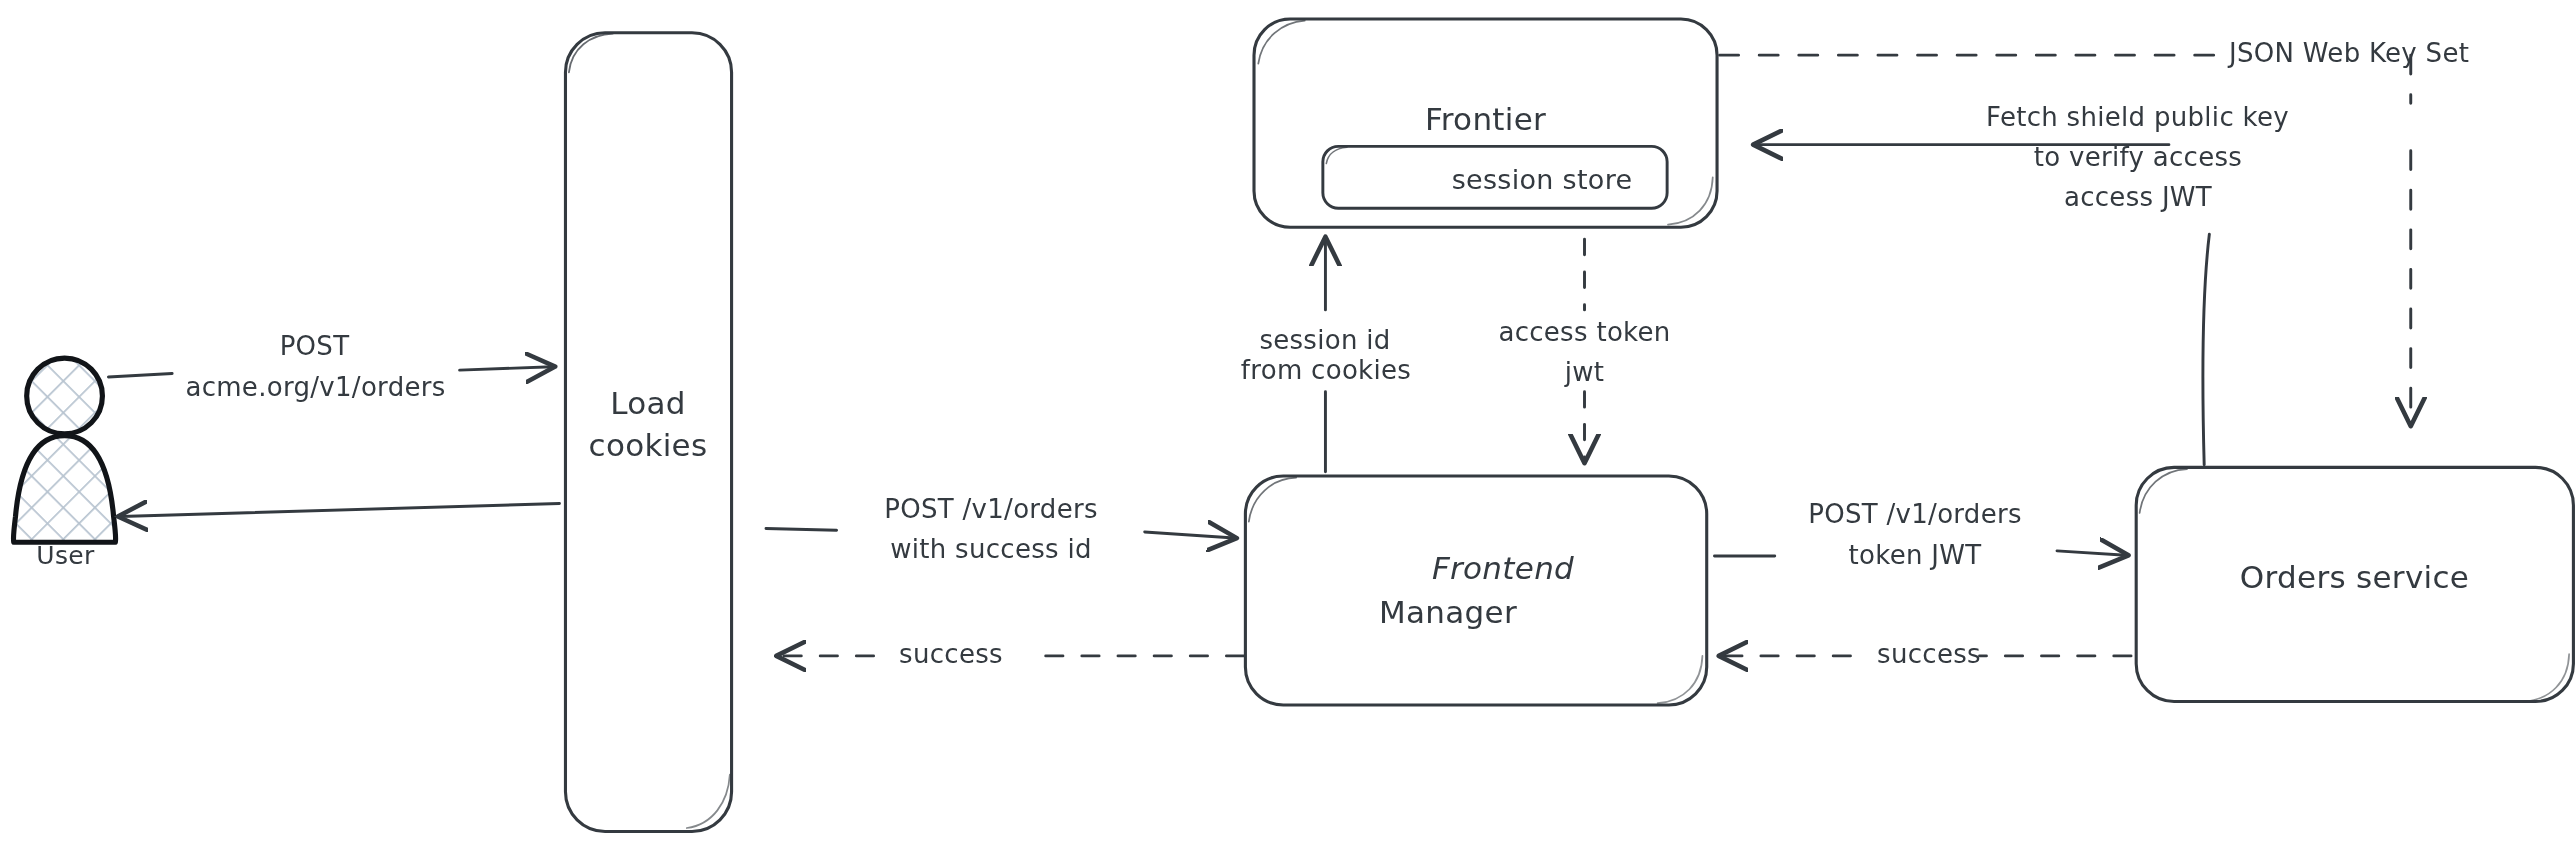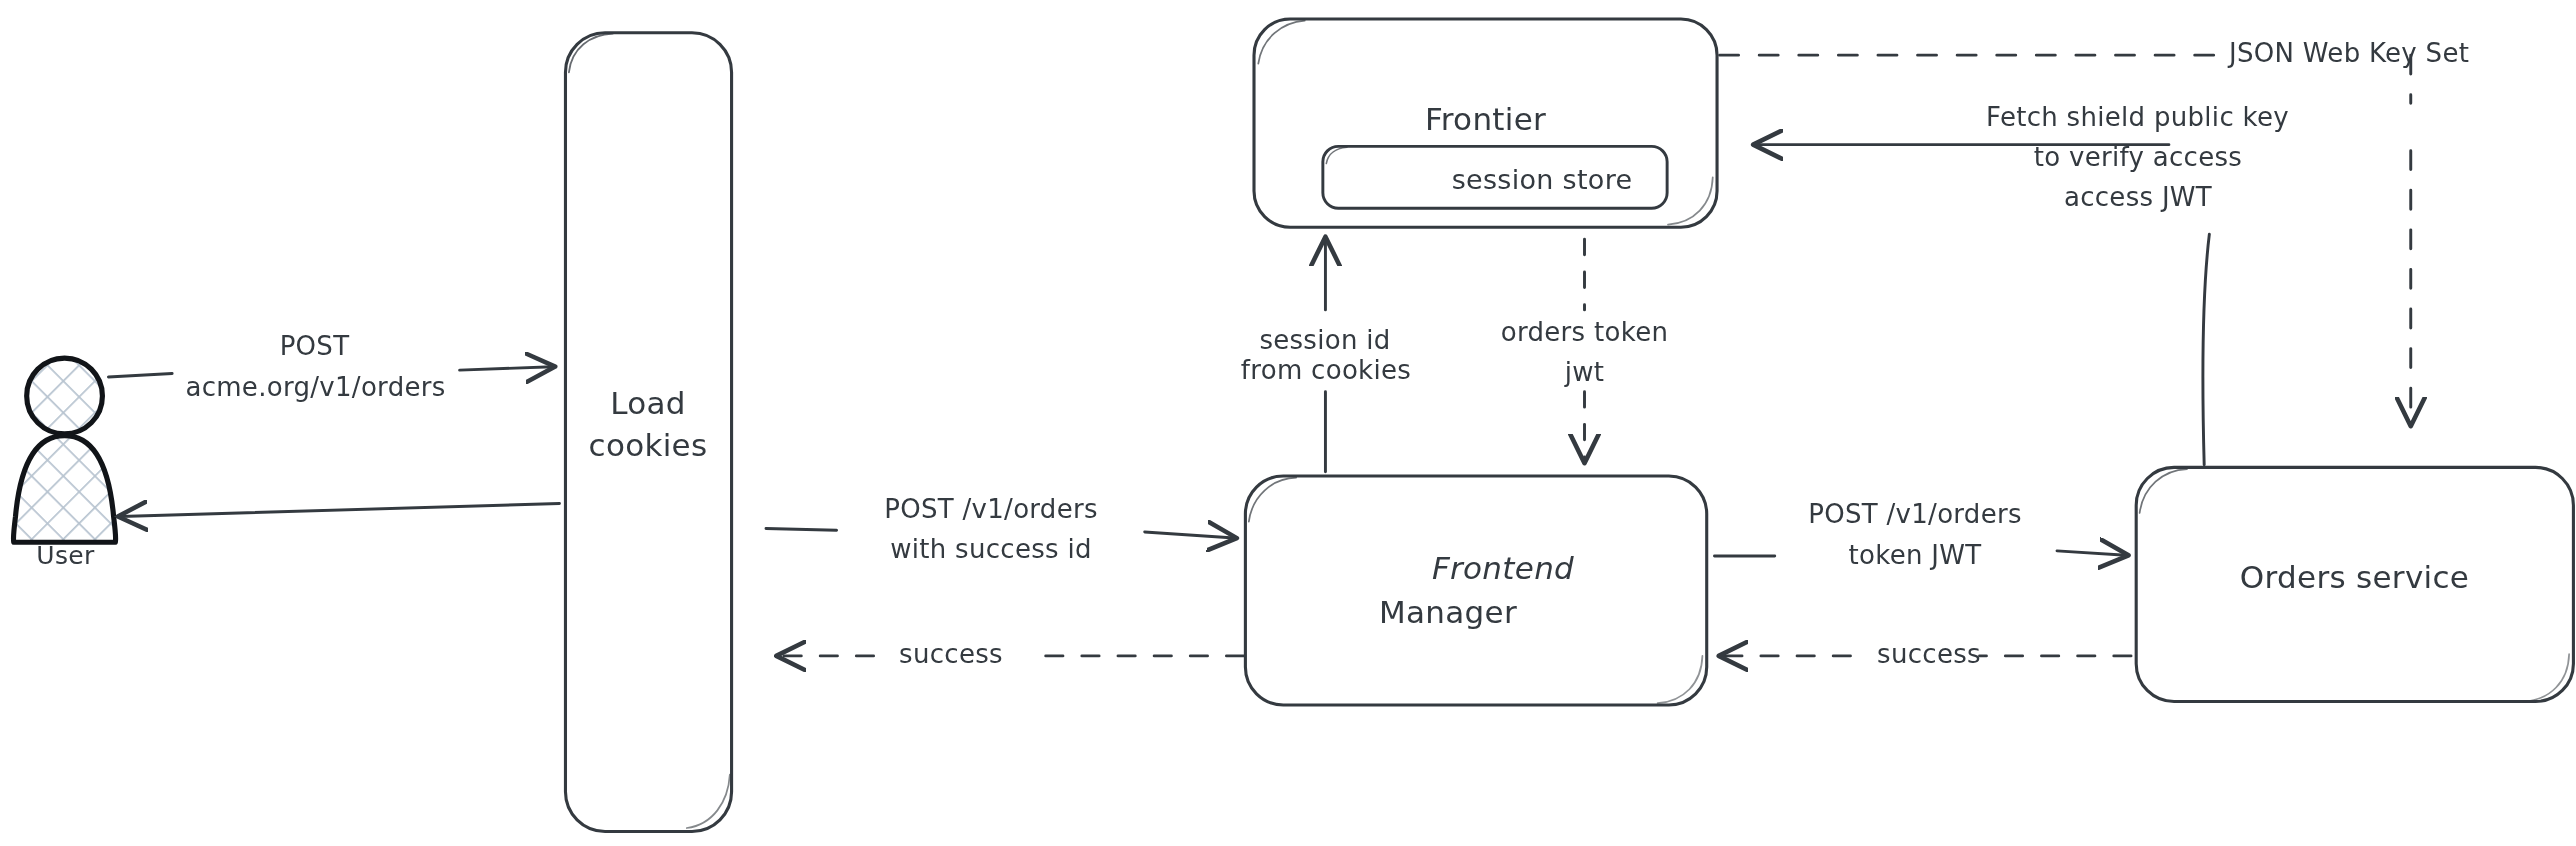--- a/index.html
+++ b/index.html
@@ -174,21 +174,21 @@
 <div class="lbl edge-label" style="left:145px; top:372px; width:341px;">acme.org/v1/orders</div>
 
 <div class="lbl edge-label" style="left:835px; top:494px; width:312px;">POST /v1/orders</div>
 <div class="lbl edge-label" style="left:835px; top:534px; width:312px;">with success id</div>
 
 <div class="lbl edge-label" style="left:871px; top:639px; width:160px;">success</div>
 
 <div class="lbl edge-label" style="left:1208px; top:314px; width:234px;margin-top:11px;">session id</div>
 <div class="lbl edge-label" style="left:1202px; top:355px; width:248px;">from cookies</div>
 
-<div class="lbl edge-label" style="left:1463px; top:317px; width:243px;">orders token</div>
+<div class="lbl edge-label" style="left:1463px; top:317px; width:243px;">access token</div>
 <div class="lbl edge-label" style="left:1515px; top:357px; width:139px;">jwt</div>
 
 <div class="lbl edge-label" style="left:1773px; top:499px; width:284px;">POST /v1/orders</div>
 <div class="lbl edge-label" style="left:1773px; top:540px; width:284px;">token JWT</div>
 
 <div class="lbl edge-label" style="left:1849px; top:639px; width:160px;">success</div>
 
 <div class="lbl edge-label" style="left:1943px; top:102px; width:389px;">Fetch shield public key</div>
 <div class="lbl edge-label" style="left:1964px; top:142px; width:348px;">to verify access</div>
 <div class="lbl edge-label" style="left:1988px; top:182px; width:300px;">access JWT</div>

